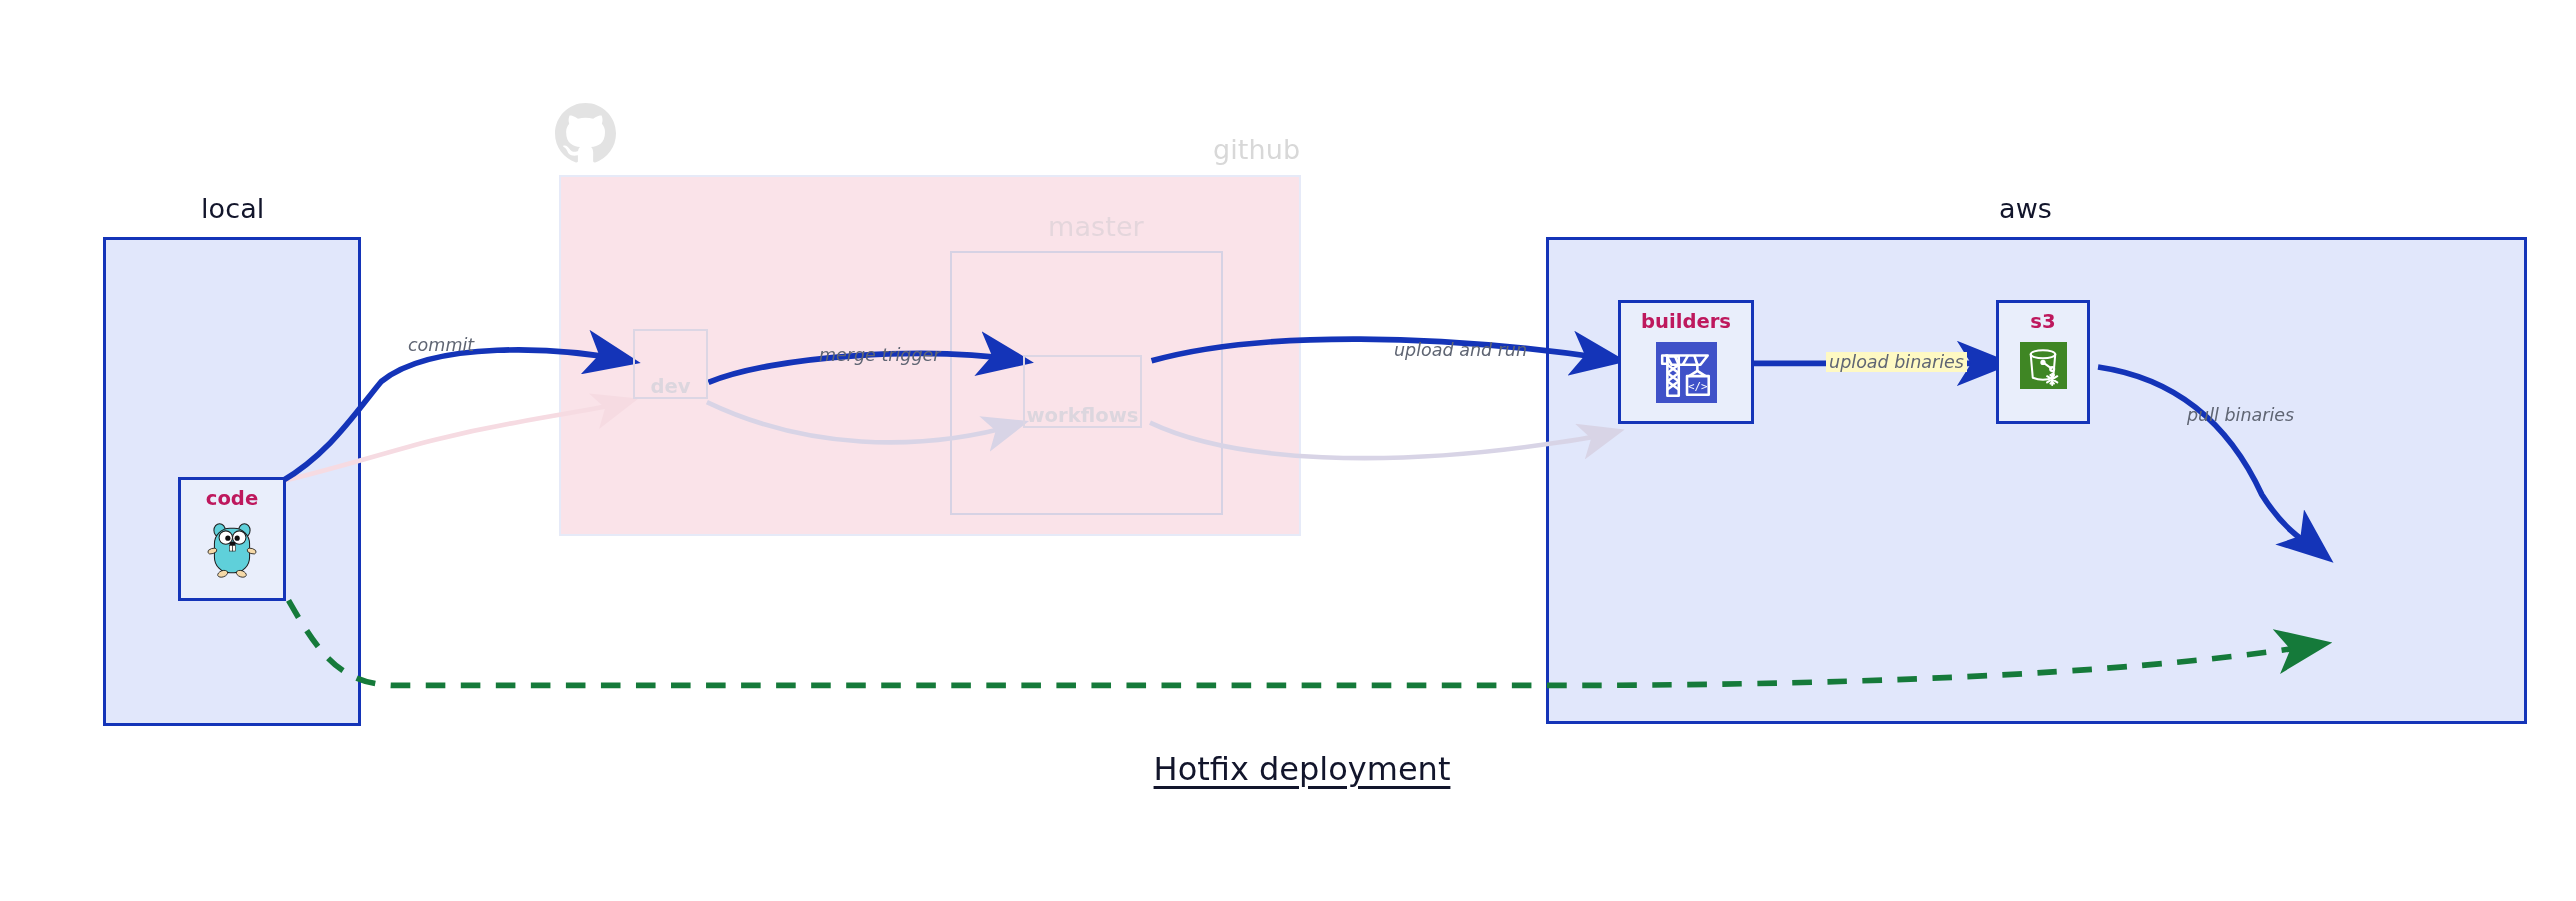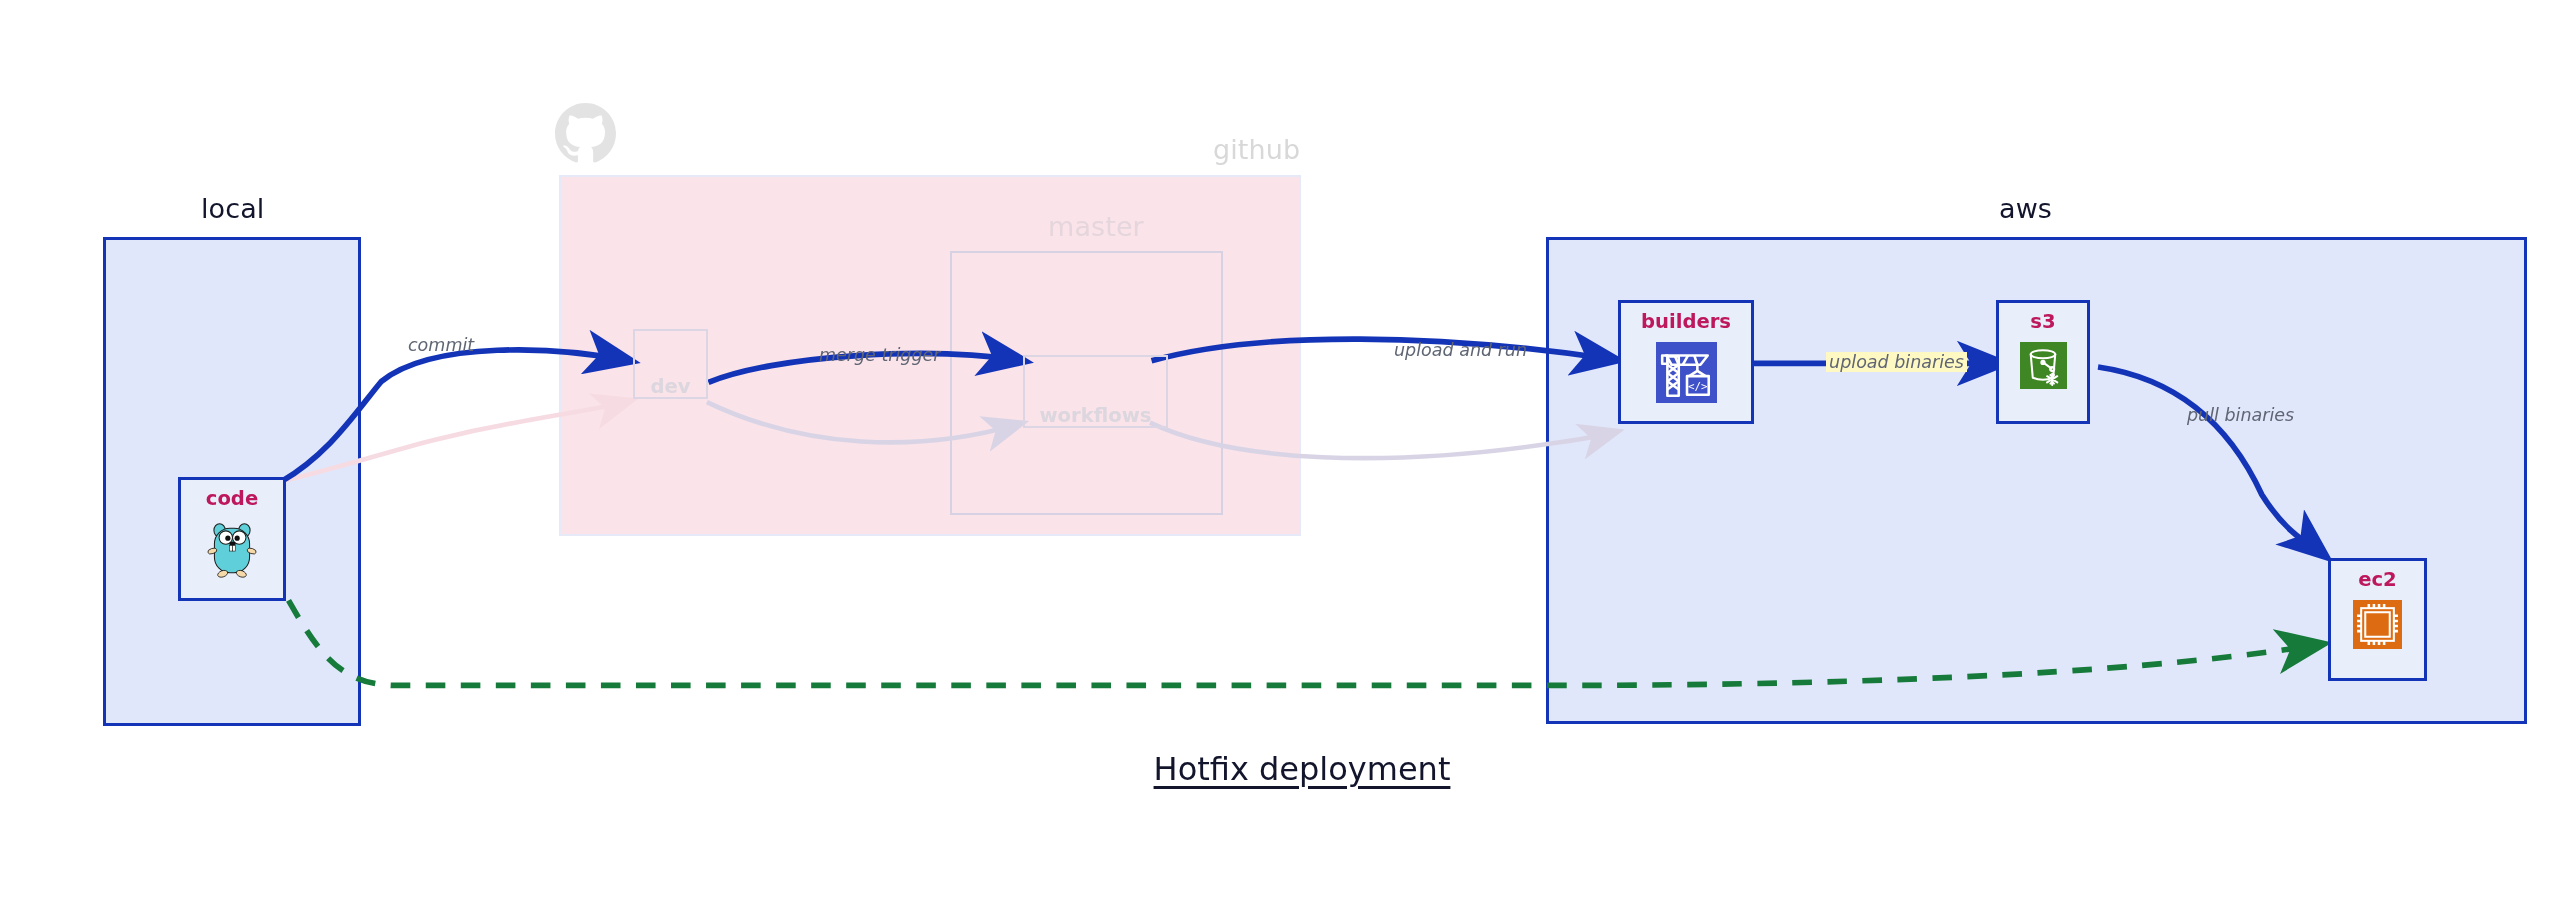--- a/index.html
+++ b/index.html
@@ -138,21 +138,21 @@
         <rect x="45" y="51" width="6" height="11" fill="#fffdf4" stroke="#1d1d1d" stroke-width="1.2"></rect>
         <rect x="51" y="51" width="6" height="11" fill="#fffdf4" stroke="#1d1d1d" stroke-width="1.2"></rect>
       </svg>
     </div>
   </div>
 
   <div class="node faded" style="left:633px;top:329px;width:75px;height:70px;">
     <div class="node-title">dev</div>
   </div>
 
-  <div class="node faded" style="left:1023px;top:355px;width:145px;height:73px;">
+  <div class="node faded" style="left:1023px;top:355px;width:119px;height:73px;">
     <div class="node-title">workflows</div>
   </div>
 
   <div class="node" style="left:1618px;top:300px;width:136px;height:124px;">
     <div class="node-title">builders</div>
     <div class="node-icon">
       <svg width="61" height="61" viewBox="0 0 118 118">
         <rect x="0" y="0" width="118" height="118" fill="#3F51C8"></rect>
         <g fill="none" stroke="#ffffff" stroke-width="5" stroke-linejoin="round">
 
@@ -186,35 +186,17 @@
           <circle cx="45" cy="40" r="3.2" fill="#ffffff"></circle>
           <circle cx="63" cy="53" r="4"></circle>
 
           <path d="M63 62 L63 84 M53 67 L73 79 M73 67 L53 79"></path>
           <path d="M59.5 64.5 L63 68 L66.5 64.5 M59.5 81.5 L63 78 L66.5 81.5"></path>
         </g>
       </svg>
     </div>
   </div>
 
-  <div class="node" style="left:2328px;top:558px;width:99px;height:123px;">
-    <div class="node-title">ec2</div>
-    <div class="node-icon">
-      <svg width="49" height="49" viewBox="0 0 96 96">
-        <rect x="0" y="0" width="96" height="96" fill="#DD6B11"></rect>
-        <g fill="none" stroke="#ffffff" stroke-width="4">
-          <rect x="24" y="24" width="48" height="48"></rect>
-          <rect x="16" y="16" width="64" height="64"></rect>
-          <g stroke-width="5">
-            <path d="M31 16 L31 8 M41 16 L41 8 M51 16 L51 8 M61 16 L61 8"></path>
-            <path d="M31 80 L31 88 M41 80 L41 88 M51 80 L51 88 M61 80 L61 88"></path>
-            <path d="M16 31 L8 31 M16 41 L8 41 M16 51 L8 51 M16 61 L8 61"></path>
-            <path d="M80 31 L88 31 M80 41 L88 41 M80 51 L88 51 M80 61 L88 61"></path>
-          </g>
-        </g>
-      </svg>
-    </div>
-  </div>
 
   <div class="diagram-title">Hotfix deployment</div>
 
 </div>
 
 
 </body></html>

